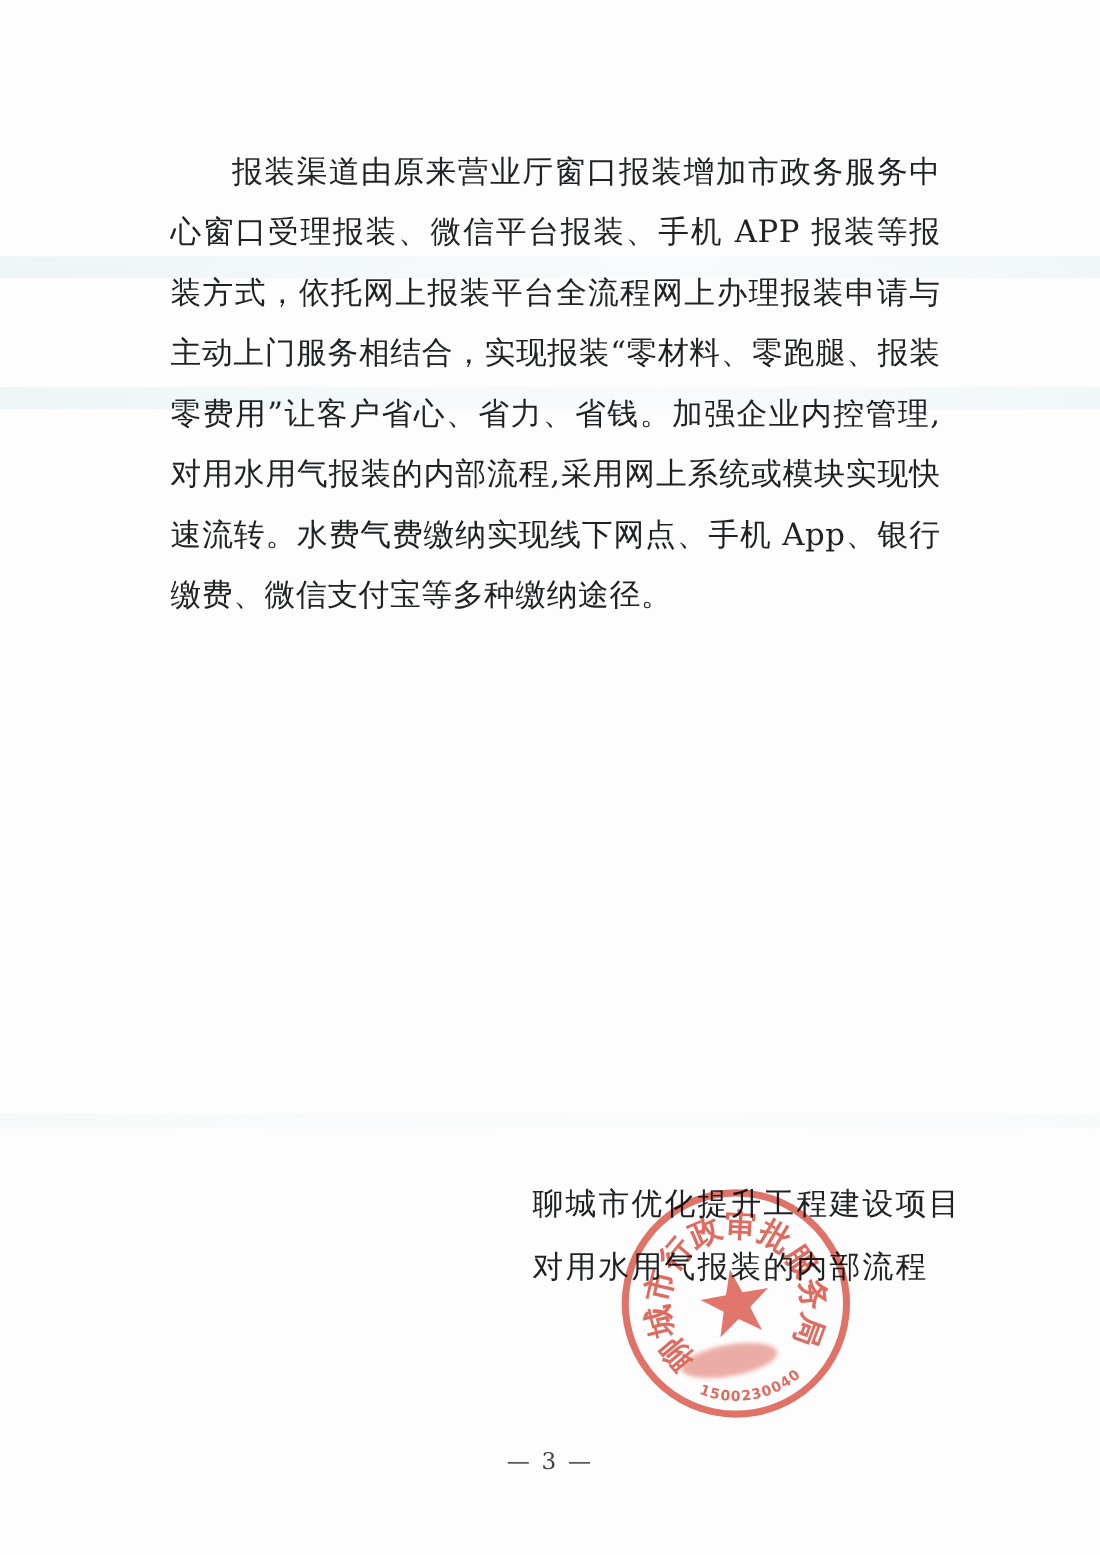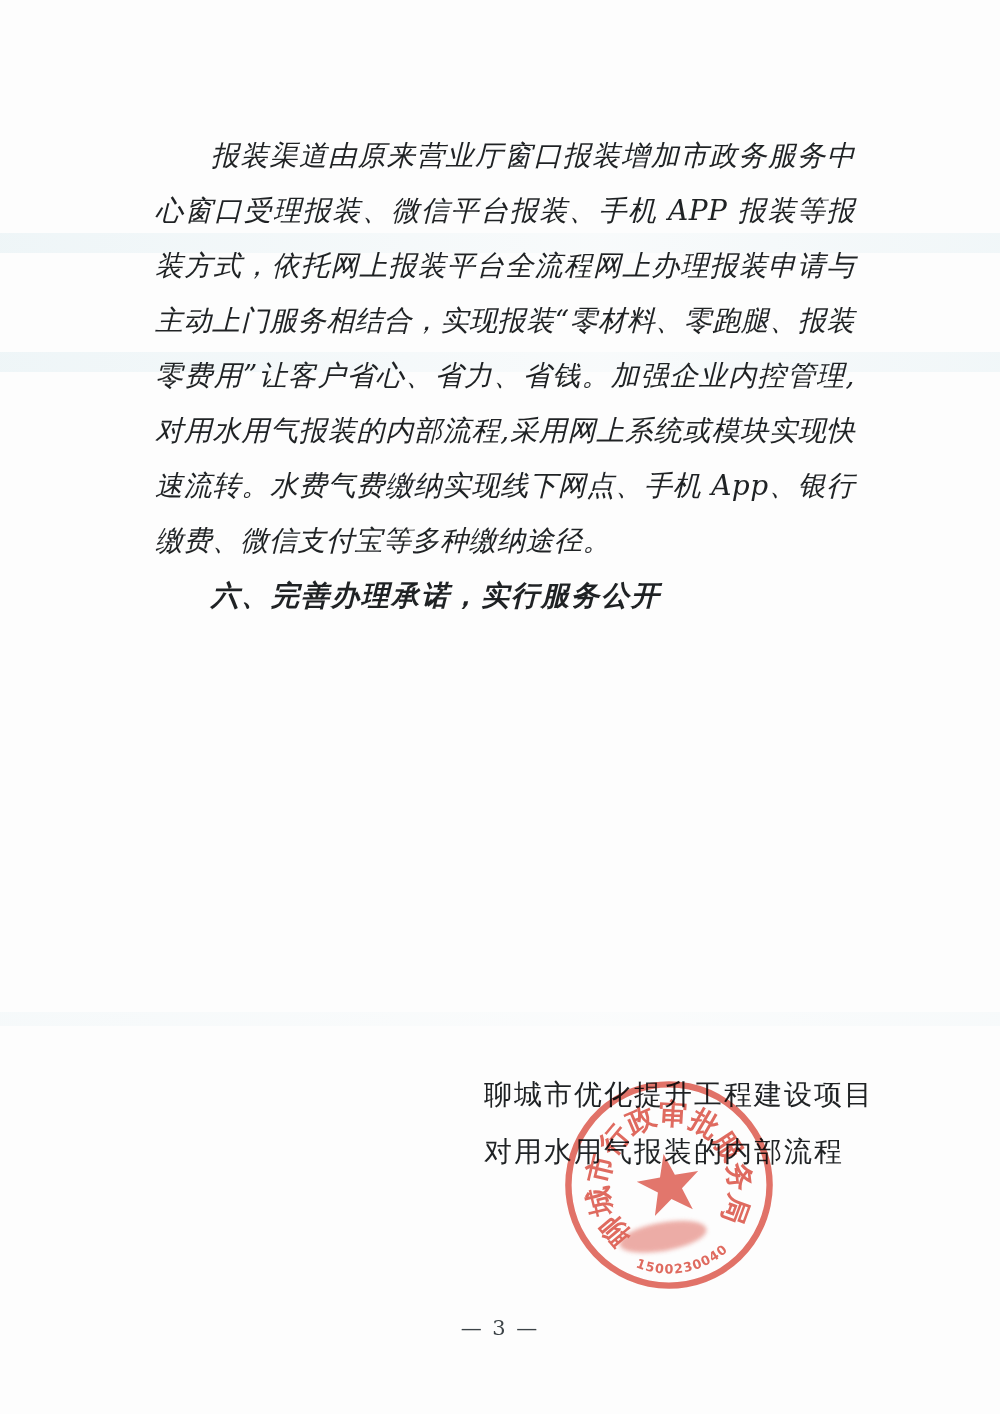--- a/index.html
+++ b/index.html
@@ -20,21 +20,21 @@
   .streak-2 { top: 352px; }
   .streak-3 { top: 1012px; height: 14px; opacity: .5; }
   .content {
     position: absolute;
     left: 155px; top: 128px; width: 700px;
     font-size: 28px; line-height: 55px;
     text-align: justify;
     text-justify: inter-ideograph;
     letter-spacing: 0.5px;
   }
-  .content p { margin: 0; text-indent: 2em; font-style: italic; }
+  .content p { margin: 0; text-indent: 2em; }
   .section-heading {
     text-indent: 2em;
     font-weight: bold;
     font-family: "DejaVu Sans", "Liberation Sans", sans-serif;
     letter-spacing: 2px;
   }
   .signature {
     position: absolute;
     left: 484px; top: 1066px;
     font-size: 28px; line-height: 57px;
@@ -69,21 +69,20 @@
 </style>
 </head>
 <body>
 
 <div class="scan-streak streak-1"></div>
 <div class="scan-streak streak-2"></div>
 <div class="scan-streak streak-3"></div>
 
 <div class="content">
   <p>报装渠道由原来营业厅窗口报装增加市政务服务中心窗口受理报装、微信平台报装、手机 APP 报装等报装方式，依托网上报装平台全流程网上办理报装申请与主动上门服务相结合，实现报装“零材料、零跑腿、报装零费用”让客户省心、省力、省钱。加强企业内控管理,对用水用气报装的内部流程,采用网上系统或模块实现快速流转。水费气费缴纳实现线下网点、手机 App、银行缴费、微信支付宝等多种缴纳途径。</p>
-  <p class="section-heading">六、完善办理承诺，实行服务公开</p>
 </div>
 
 <div class="signature">
   <div>聊城市优化提升工程建设项目</div>
   <div>对用水用气报装的内部流程</div>
 </div>
 
 <div class="seal">
   <svg viewBox="0 0 300 300" xmlns="http://www.w3.org/2000/svg">
     <defs>

